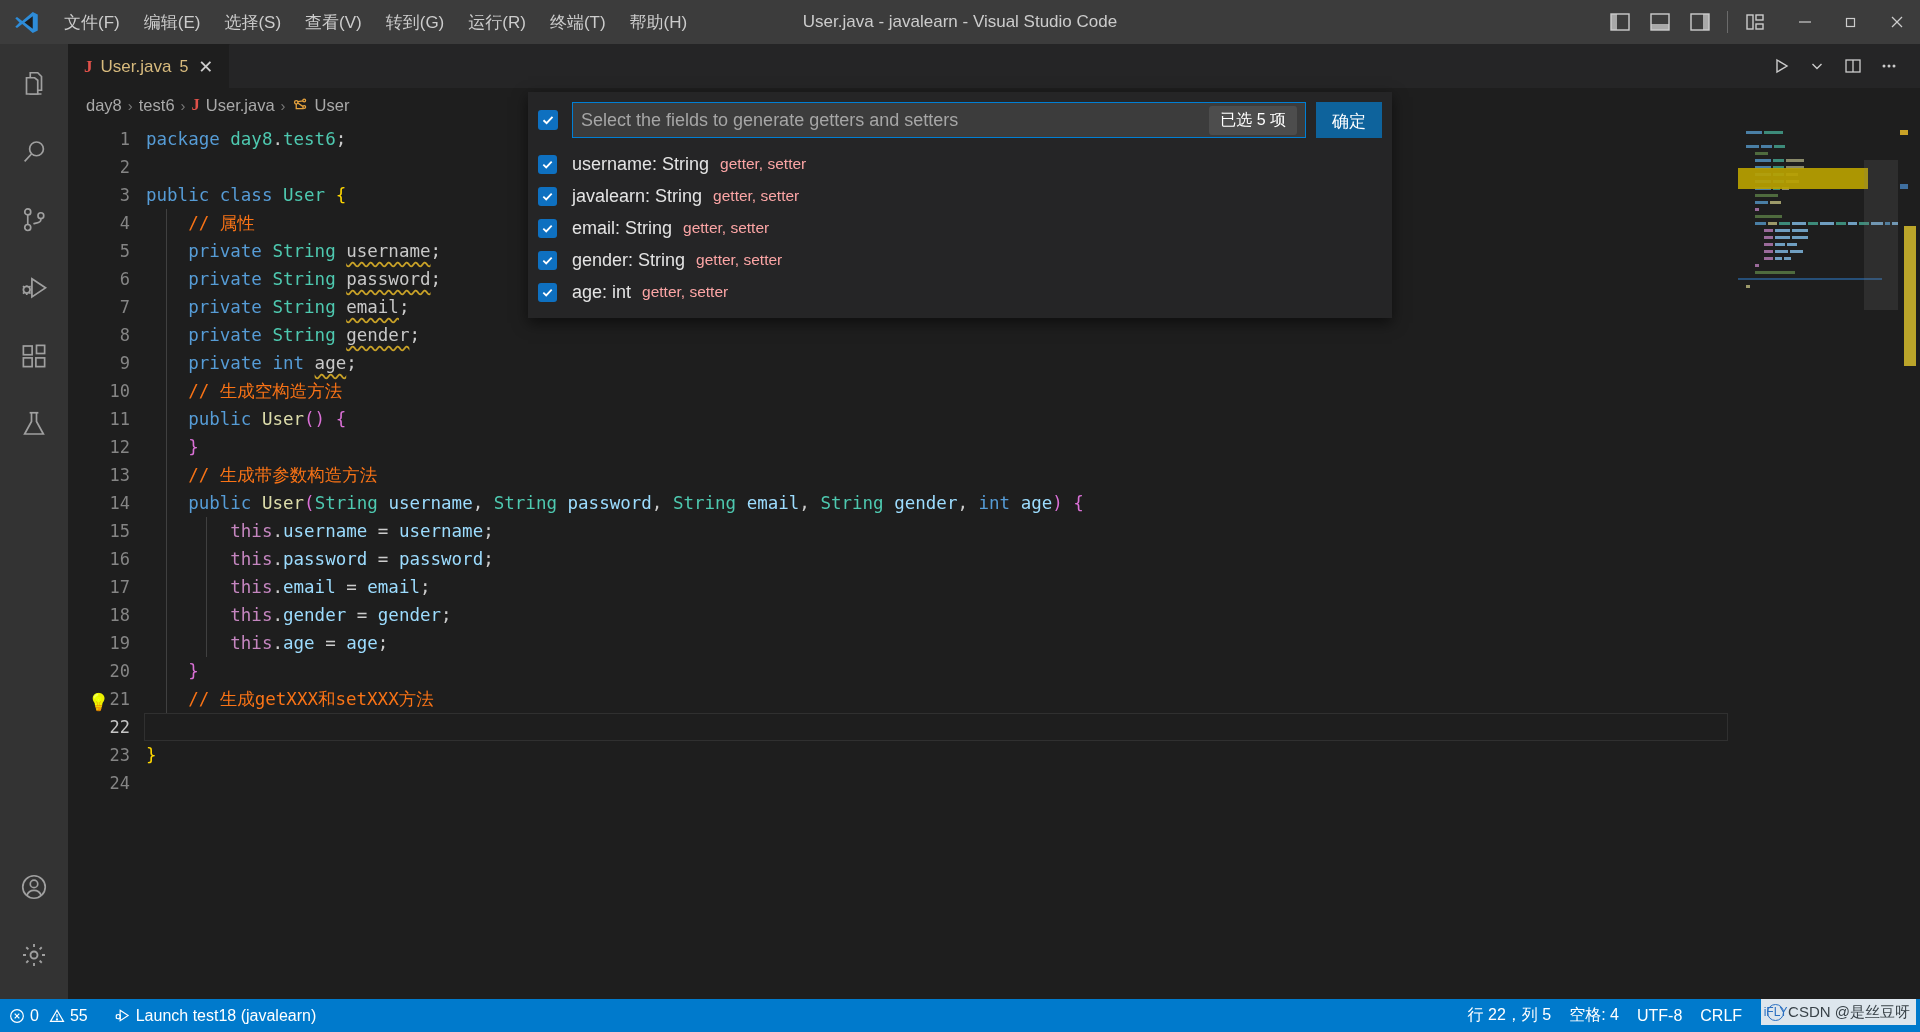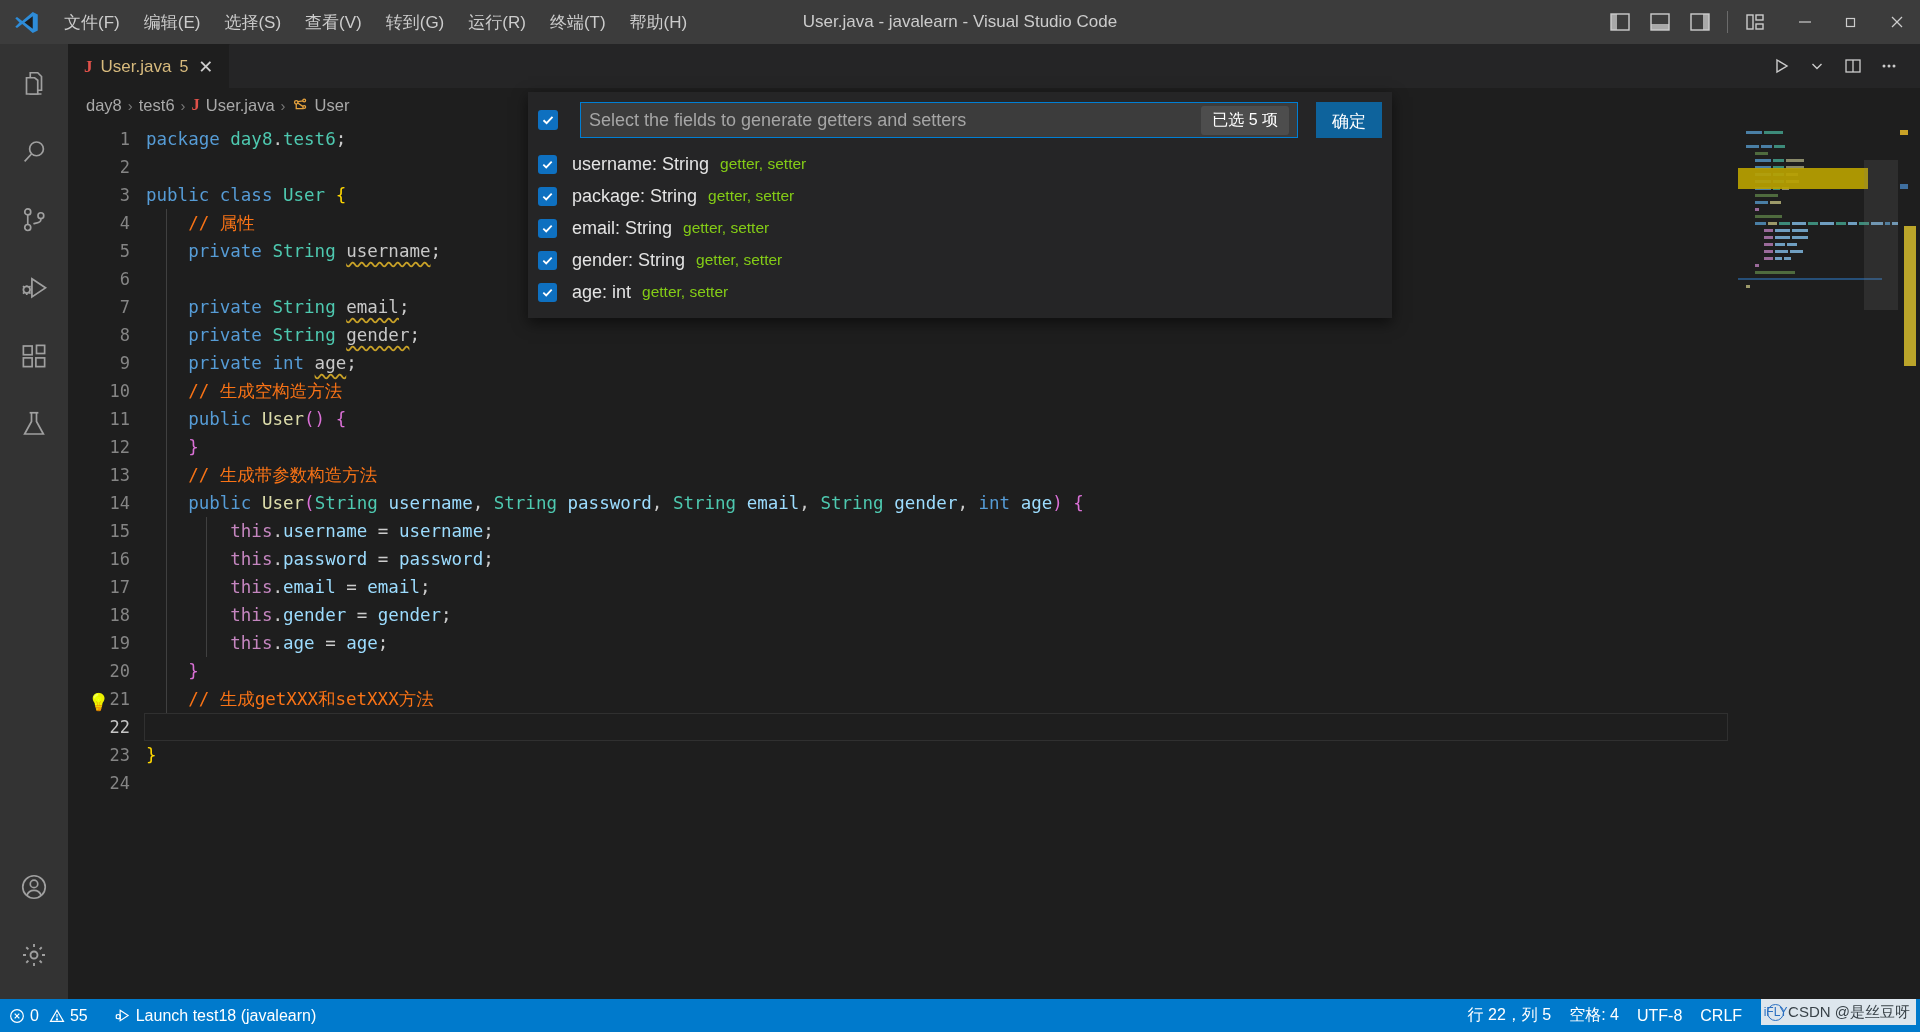--- a/index.html
+++ b/index.html
@@ -151,21 +151,21 @@
   .rmark.blue { background: #3f6f9f; }
   .rslider { position: absolute; left: 6px; width: 12px; background: #bba52a; }
 
   
   .quickpick {
     position: absolute; left: 528px; top: 48px; width: 864px;
     background: #252526;
     box-shadow: 0 5px 14px rgba(0,0,0,.55);
     z-index: 60; padding-bottom: 10px;
   }
-  .qp-inputrow { display: flex; align-items: center; gap: 8px; padding: 10px 10px 8px 10px; }
+  .qp-inputrow { display: flex; align-items: center; gap: 0; padding: 10px 10px 8px 10px; }
   .qp-check {
     width: 20px; height: 20px; flex: 0 0 20px; margin-right: 14px;
     background: #0e70c0; border-radius: 3px;
     display: flex; align-items: center; justify-content: center;
   }
   .qp-check svg { display: block; }
   .qp-inputbox {
     flex: 1 1 auto; height: 36px; background: #3c3c3c;
     border: 1px solid #007fd4; display: flex; align-items: center;
     padding: 0 8px; min-width: 0;
@@ -190,21 +190,21 @@
   .qp-row {
     display: flex; align-items: center; gap: 0;
     height: 32px; padding: 0 10px 0 10px; cursor: default;
   }
   .qp-rowcheck {
     width: 19px; height: 19px; flex: 0 0 19px; margin-right: 15px;
     background: #0e70c0; border-radius: 3px;
     display: flex; align-items: center; justify-content: center;
   }
   .qp-label { color: #e4e4e4; font-size: 18px; }
-  .qp-desc { color: #84cc16; font-size: 15.5px; margin-left: 11px; }
+  .qp-desc { color: #fca5a5; font-size: 15.5px; margin-left: 11px; }
 
   
   .statusbar {
     height: 33px; flex: 0 0 33px; background: #007acc;
     display: flex; align-items: center; color: #ffffff; font-size: 16px;
     position: relative; z-index: 30;
   }
   .sb-left { display: flex; align-items: center; }
   .sb-right { margin-left: auto; display: flex; align-items: flex-start; }
   .sb-item {
@@ -430,21 +430,21 @@
         </span>
       </div>
 
       <div class="codewrap">
         <div class="code" id="code">
             <div class="cline"><div class="gutter">1</div><div class="ctext"><span class="k">package </span><span class="ty">day8</span><span class="pn">.</span><span class="ty">test6</span><span class="pn">;</span></div></div>
             <div class="cline"><div class="gutter">2</div><div class="ctext"></div></div>
             <div class="cline"><div class="gutter">3</div><div class="ctext"><span class="k">public </span><span class="k">class </span><span class="ty">User</span><span class="pn"> </span><span class="br1">{</span></div></div>
             <div class="cline"><div class="gutter">4</div><span class="indentguide"></span><div class="ctext"><span class="pn">    </span><span class="cm">// 属性</span></div></div>
             <div class="cline"><div class="gutter">5</div><span class="indentguide"></span><div class="ctext"><span class="pn">    </span><span class="k">private </span><span class="ty">String </span><span class="va sq">username</span><span class="pn">;</span></div></div>
-            <div class="cline"><div class="gutter">6</div><span class="indentguide"></span></div>
+            <div class="cline"><div class="gutter">6</div><span class="indentguide"></span><div class="ctext"><span class="pn">    </span><span class="k">private </span><span class="ty">String </span><span class="va sq">password</span><span class="pn">;</span></div></div>
             <div class="cline"><div class="gutter">7</div><span class="indentguide"></span><div class="ctext"><span class="pn">    </span><span class="k">private </span><span class="ty">String </span><span class="va sq">email</span><span class="pn">;</span></div></div>
             <div class="cline"><div class="gutter">8</div><span class="indentguide"></span><div class="ctext"><span class="pn">    </span><span class="k">private </span><span class="ty">String </span><span class="va sq">gender</span><span class="pn">;</span></div></div>
             <div class="cline"><div class="gutter">9</div><span class="indentguide"></span><div class="ctext"><span class="pn">    </span><span class="k">private </span><span class="k">int </span><span class="va sq">age</span><span class="pn">;</span></div></div>
             <div class="cline"><div class="gutter">10</div><span class="indentguide"></span><div class="ctext"><span class="pn">    </span><span class="cm">// 生成空构造方法</span></div></div>
             <div class="cline"><div class="gutter">11</div><span class="indentguide"></span><div class="ctext"><span class="pn">    </span><span class="k">public </span><span class="fn">User</span><span class="br2">()</span><span class="pn"> </span><span class="br2">{</span></div></div>
             <div class="cline"><div class="gutter">12</div><span class="indentguide"></span><div class="ctext"><span class="pn">    </span><span class="br2">}</span></div></div>
             <div class="cline"><div class="gutter">13</div><span class="indentguide"></span><div class="ctext"><span class="pn">    </span><span class="cm">// 生成带参数构造方法</span></div></div>
             <div class="cline"><div class="gutter">14</div><span class="indentguide"></span><div class="ctext"><span class="pn">    </span><span class="k">public </span><span class="fn">User</span><span class="br2">(</span><span class="ty">String </span><span class="id">username</span><span class="pn">, </span><span class="ty">String </span><span class="id">password</span><span class="pn">, </span><span class="ty">String </span><span class="id">email</span><span class="pn">, </span><span class="ty">String </span><span class="id">gender</span><span class="pn">, </span><span class="k">int </span><span class="id">age</span><span class="br2">)</span><span class="pn"> </span><span class="br2">{</span></div></div>
             <div class="cline"><div class="gutter">15</div><span class="indentguide"></span><span class="indentguide" style="left: 138px;"></span><div class="ctext"><span class="pn">        </span><span class="kp">this</span><span class="pn">.</span><span class="id">username</span><span class="pn"> = </span><span class="id">username</span><span class="pn">;</span></div></div>
             <div class="cline"><div class="gutter">16</div><span class="indentguide"></span><span class="indentguide" style="left: 138px;"></span><div class="ctext"><span class="pn">        </span><span class="kp">this</span><span class="pn">.</span><span class="id">password</span><span class="pn"> = </span><span class="id">password</span><span class="pn">;</span></div></div>
@@ -595,21 +595,21 @@
             </div>
             <span class="qp-label">username: String</span>
             <span class="qp-desc">getter, setter</span>
           </div>
           <div class="qp-row">
             <div class="qp-rowcheck">
               <svg width="13" height="13" viewBox="0 0 14 14">
                 <path d="M2.5 7.2 L5.6 10.2 L11.5 3.8" fill="none" stroke="#ffffff" stroke-width="1.9"></path>
               </svg>
             </div>
-            <span class="qp-label">package: String</span>
+            <span class="qp-label">javalearn: String</span>
             <span class="qp-desc">getter, setter</span>
           </div>
           <div class="qp-row">
             <div class="qp-rowcheck">
               <svg width="13" height="13" viewBox="0 0 14 14">
                 <path d="M2.5 7.2 L5.6 10.2 L11.5 3.8" fill="none" stroke="#ffffff" stroke-width="1.9"></path>
               </svg>
             </div>
             <span class="qp-label">email: String</span>
             <span class="qp-desc">getter, setter</span>

